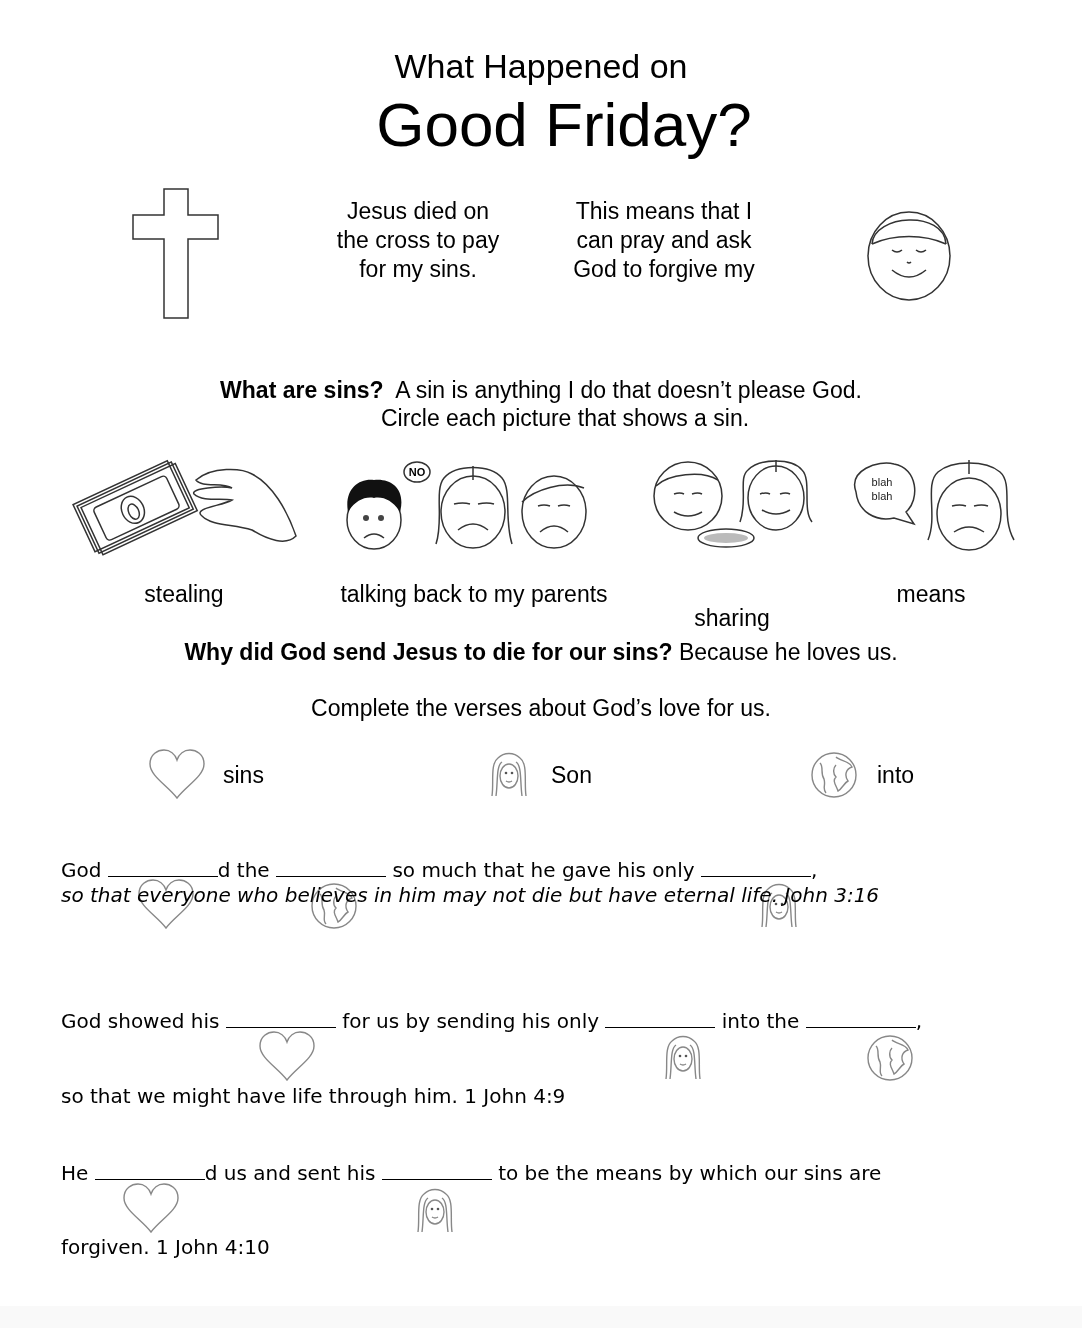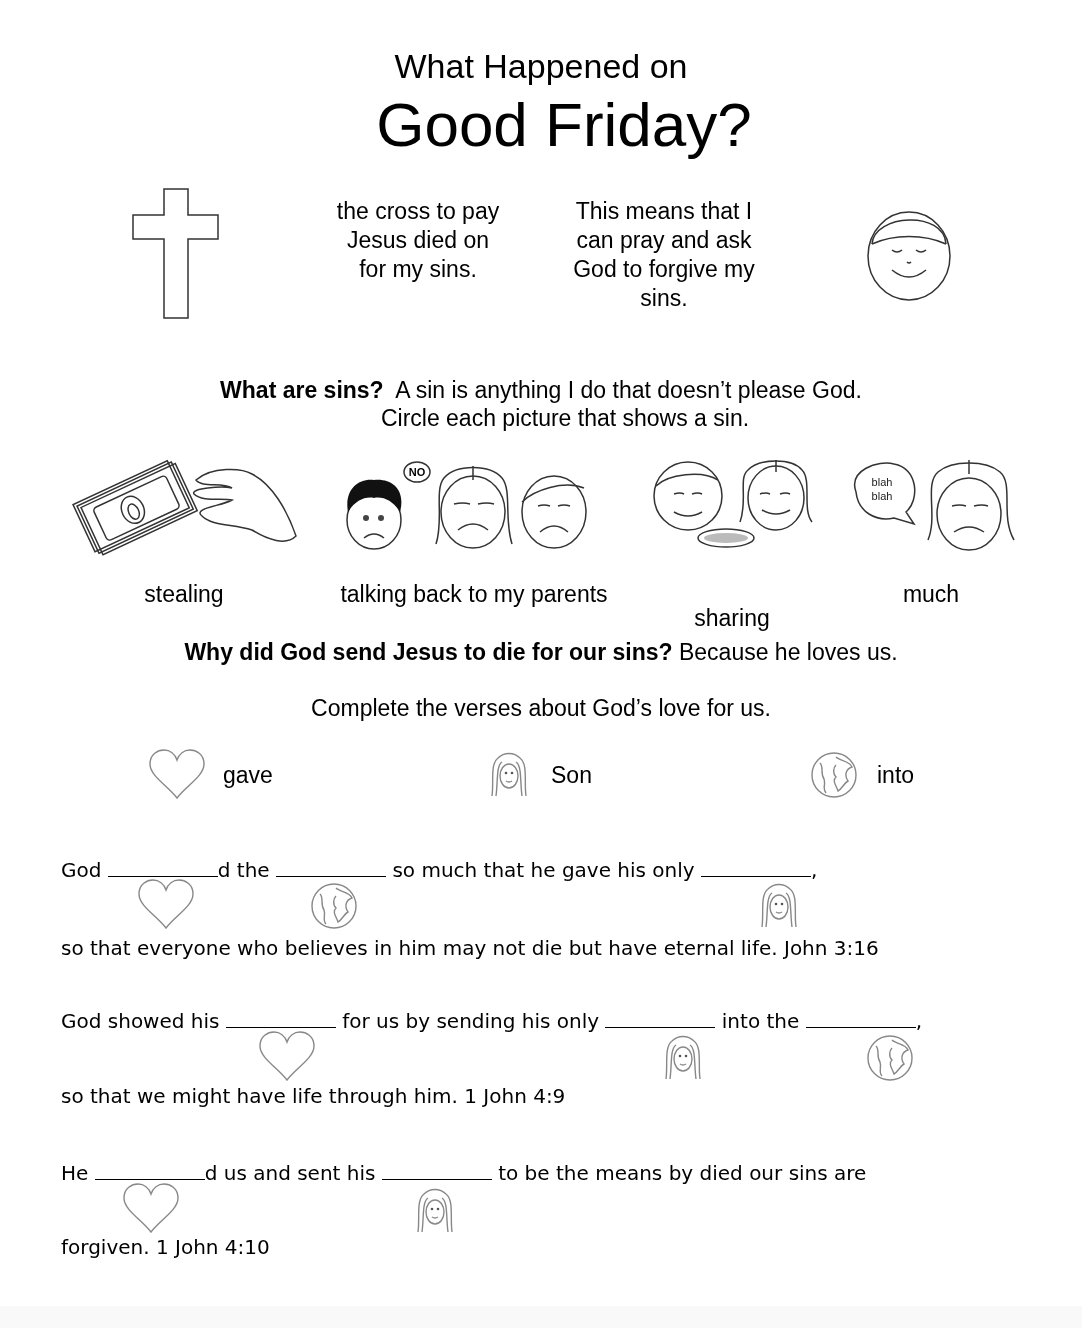--- a/index.html
+++ b/index.html
@@ -27,29 +27,28 @@
 
 <div class="abs center title-small">What Happened on</div>
 <div class="abs center title-big">Good Friday?</div>
 
 <div class="abs" style="left:131px; top:188px;">
   <svg width="90" height="132" viewBox="0 0 90 132">
     <path class="stroke" d="M33 1 H57 V27 H87 V51 H57 V130 H33 V51 H2 V27 H33 Z"></path>
   </svg>
 </div>
 <div class="abs intro-text" style="left:318px; top:197px; width:200px;">
+  <div>Jesus died on</div>
   <div>the cross to pay</div>
-  <div>Jesus died on</div>
   <div>for my sins.</div>
 </div>
 <div class="abs intro-text" style="left:553px; top:197px; width:222px;">
   <div>This means that I</div>
   <div>can pray and ask</div>
   <div>God to forgive my</div>
-  <div>sins.</div>
 </div>
 <div class="abs" style="left:864px; top:204px;">
   <svg width="90" height="98" viewBox="0 0 90 98">
     <ellipse class="stroke" cx="45" cy="52" rx="41" ry="44"></ellipse>
     <path class="stroke" d="M8 40 C10 10 80 6 82 40"></path>
     <path class="stroke" d="M8 40 C30 30 60 30 82 40"></path>
     <path class="stroke" d="M28 46 q5 4 10 0 M52 46 q5 4 10 0"></path>
     <path class="stroke" d="M43 58 q2 2 4 0"></path>
     <path class="stroke" d="M28 66 q17 14 34 0"></path>
   </svg>
@@ -121,33 +120,33 @@
     <path class="stroke" d="M121 0 V14"></path>
     <ellipse class="stroke" cx="121" cy="54" rx="32" ry="36"></ellipse>
     <path class="stroke" d="M104 46 q8 -2 14 0 M126 46 q8 -2 14 0"></path>
     <path class="stroke" d="M106 72 q15 -10 30 0"></path>
   </svg>
 </div>
 
 <div class="abs sin-label" style="left:104px; width:160px; top:580px;">stealing</div>
 <div class="abs sin-label" style="left:314px; width:320px; top:580px;">talking back to my parents</div>
 <div class="abs sin-label" style="left:652px; width:160px; top:604px;">sharing</div>
-<div class="abs sin-label" style="left:851px; width:160px; top:580px;">much</div>
+<div class="abs sin-label" style="left:851px; width:160px; top:580px;">means</div>
 
 <div class="abs sec-heading" style="top:638px;">
   <b>Why did God send Jesus to die for our sins?</b><span style="white-space:pre"> Because he loves us.</span>
 </div>
 <div class="abs sec-heading" style="top:694px;">Complete the verses about God’s love for us.</div>
 
 <div class="abs" style="left:148px; top:750px;">
   <svg width="58" height="50" viewBox="0 0 58 50">
       <path class="grey" d="M29 48 C20 36 2 26 2 14 C2 4 10 0 16 0 C22 0 27 4 29 10 C31 4 36 0 42 0 C48 0 56 4 56 14 C56 26 38 36 29 48 Z"></path>
     </svg>
 </div>
-<div class="abs legend-label" style="left:223px; top:761px;">gave</div>
+<div class="abs legend-label" style="left:223px; top:761px;">sins</div>
 
 <div class="abs" style="left:488px; top:752px;">
   <svg width="42" height="46" viewBox="0 0 42 46">
     <path class="grey" d="M4 44 C6 30 2 12 10 6 C16 0 26 0 32 6 C40 12 36 30 38 44"></path>
     <path class="grey" d="M8 44 C10 30 8 14 14 10 M34 44 C32 30 34 14 28 10"></path>
     <ellipse class="grey" cx="21" cy="24" rx="9" ry="12"></ellipse>
     <circle cx="18" cy="21" r="1.3" fill="#555"></circle>
       <circle cx="24" cy="21" r="1.3" fill="#555"></circle>
     <path class="grey" d="M18 29 q3 2 6 0"></path>
   </svg>
@@ -177,21 +176,21 @@
 <div class="abs" style="left:758px; top:883px;">
   <svg width="42" height="46" viewBox="0 0 42 46">
       <path class="grey" d="M4 44 C6 30 2 12 10 6 C16 0 26 0 32 6 C40 12 36 30 38 44"></path>
       <path class="grey" d="M8 44 C10 30 8 14 14 10 M34 44 C32 30 34 14 28 10"></path>
       <ellipse class="grey" cx="21" cy="24" rx="9" ry="12"></ellipse>
       <circle cx="18" cy="21" r="1.3" fill="#555"></circle>
       <circle cx="24" cy="21" r="1.3" fill="#555"></circle>
       <path class="grey" d="M18 29 q3 2 6 0"></path>
     </svg>
 </div>
-<div class="abs verse" style="top:935px;">so that everyone who believes in him may not die but have eternal life. John 3:16</div>
+<div class="abs verse" style="top:882px;font-style:italic;">so that everyone who believes in him may not die but have eternal life. John 3:16</div>
 
 <div class="abs verse" style="top:1008px;"><span>God showed his </span><span class="blank" style="width:110px"></span><span> for us by sending his only </span><span class="blank" style="width:110px"></span><span> into the </span><span class="blank" style="width:110px"></span><span>,</span></div>
 <div class="abs" style="left:258px; top:1032px;">
   <svg width="58" height="50" viewBox="0 0 58 50">
       <path class="grey" d="M29 48 C20 36 2 26 2 14 C2 4 10 0 16 0 C22 0 27 4 29 10 C31 4 36 0 42 0 C48 0 56 4 56 14 C56 26 38 36 29 48 Z"></path>
     </svg>
 </div>
 <div class="abs" style="left:662px; top:1035px;">
   <svg width="42" height="46" viewBox="0 0 42 46">
       <path class="grey" d="M4 44 C6 30 2 12 10 6 C16 0 26 0 32 6 C40 12 36 30 38 44"></path>
@@ -203,21 +202,21 @@
     </svg>
 </div>
 <div class="abs" style="left:866px; top:1034px;">
   <svg width="48" height="48" viewBox="0 0 48 48">
       <circle class="grey" cx="24" cy="24" r="22"></circle>
       <path class="grey" d="M10 12 C14 16 10 22 14 28 C16 34 12 38 16 42 M26 6 C30 10 40 10 42 16 C36 18 34 24 38 30 C34 32 32 38 28 40 C26 34 22 30 26 26 C22 22 24 16 26 14"></path>
     </svg>
 </div>
 <div class="abs verse" style="top:1083px;">so that we might have life through him. 1 John 4:9</div>
 
-<div class="abs verse" style="top:1160px;"><span>He </span><span class="blank" style="width:110px"></span><span>d us and sent his </span><span class="blank" style="width:110px"></span><span> to be the means by died our sins are</span></div>
+<div class="abs verse" style="top:1160px;"><span>He </span><span class="blank" style="width:110px"></span><span>d us and sent his </span><span class="blank" style="width:110px"></span><span> to be the means by which our sins are</span></div>
 <div class="abs" style="left:122px; top:1184px;">
   <svg width="58" height="50" viewBox="0 0 58 50">
       <path class="grey" d="M29 48 C20 36 2 26 2 14 C2 4 10 0 16 0 C22 0 27 4 29 10 C31 4 36 0 42 0 C48 0 56 4 56 14 C56 26 38 36 29 48 Z"></path>
     </svg>
 </div>
 <div class="abs" style="left:414px; top:1188px;">
   <svg width="42" height="46" viewBox="0 0 42 46">
       <path class="grey" d="M4 44 C6 30 2 12 10 6 C16 0 26 0 32 6 C40 12 36 30 38 44"></path>
       <path class="grey" d="M8 44 C10 30 8 14 14 10 M34 44 C32 30 34 14 28 10"></path>
       <ellipse class="grey" cx="21" cy="24" rx="9" ry="12"></ellipse>

